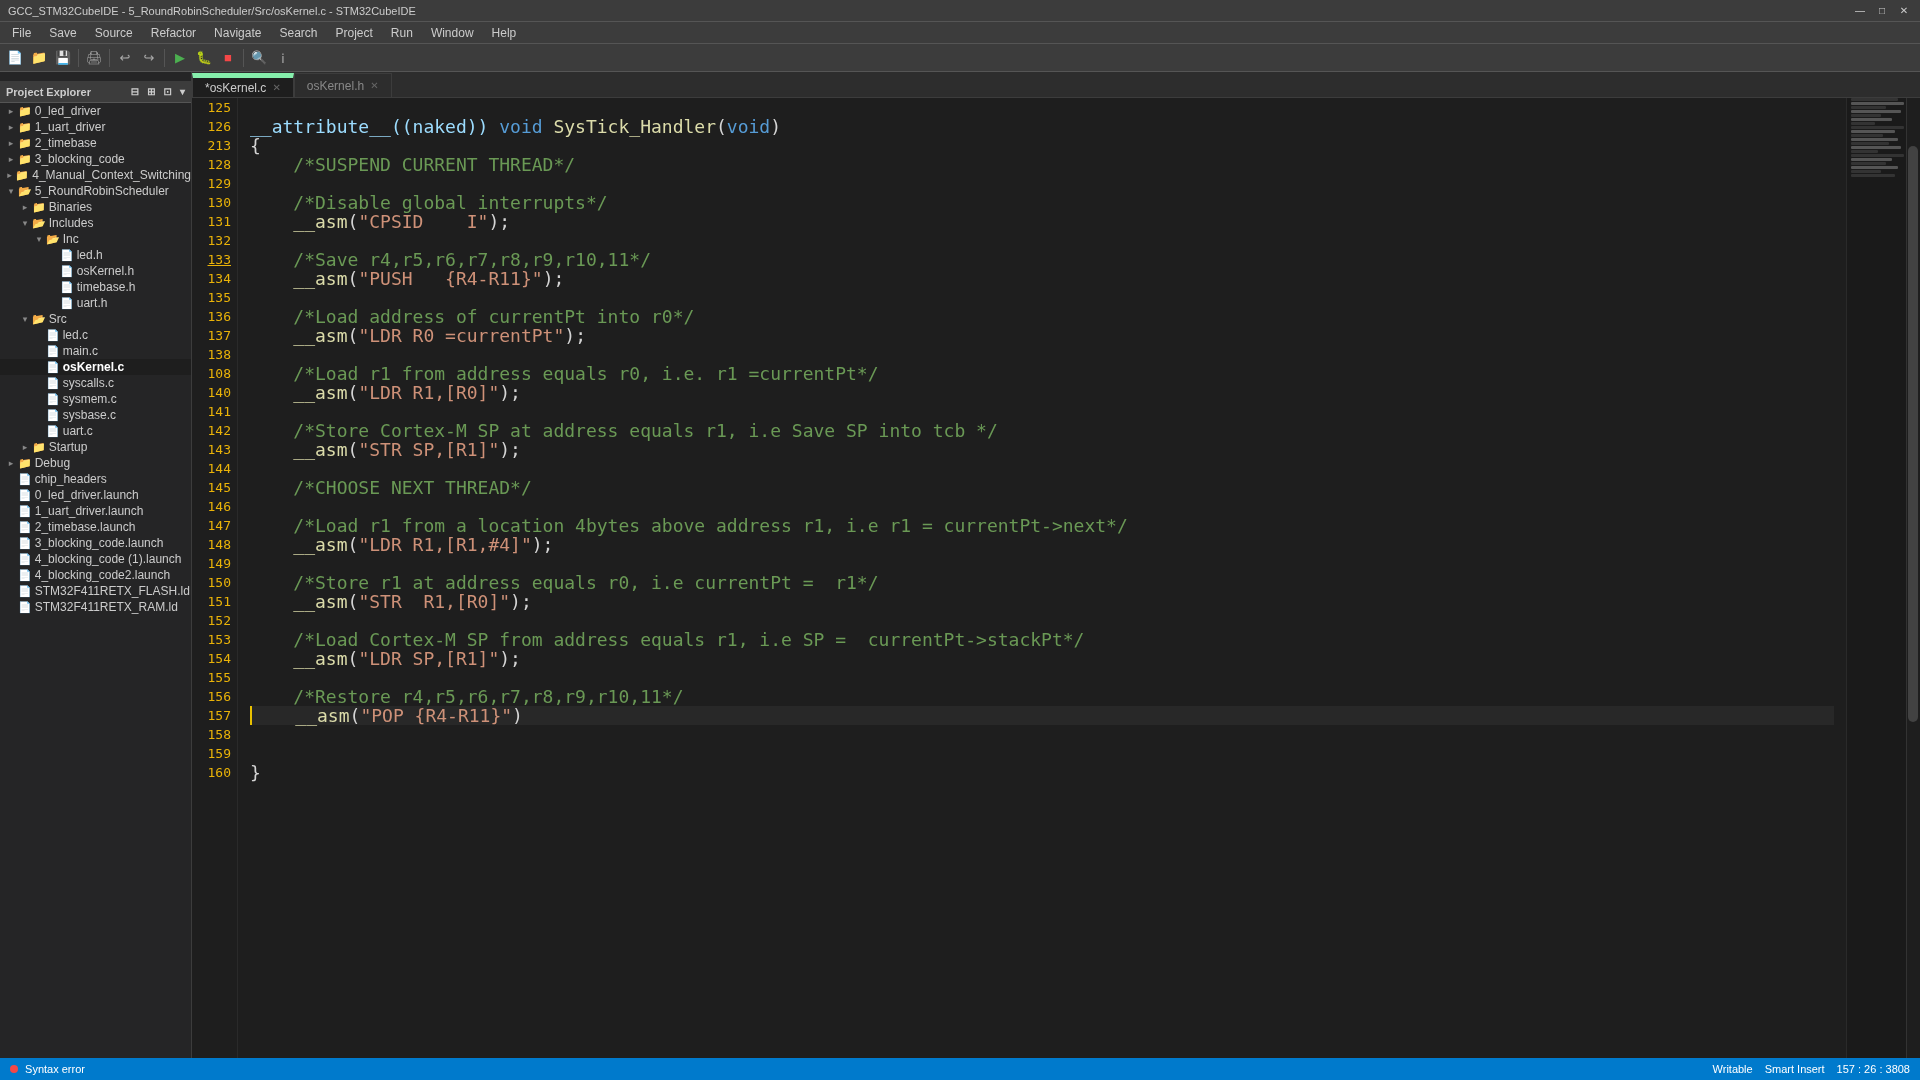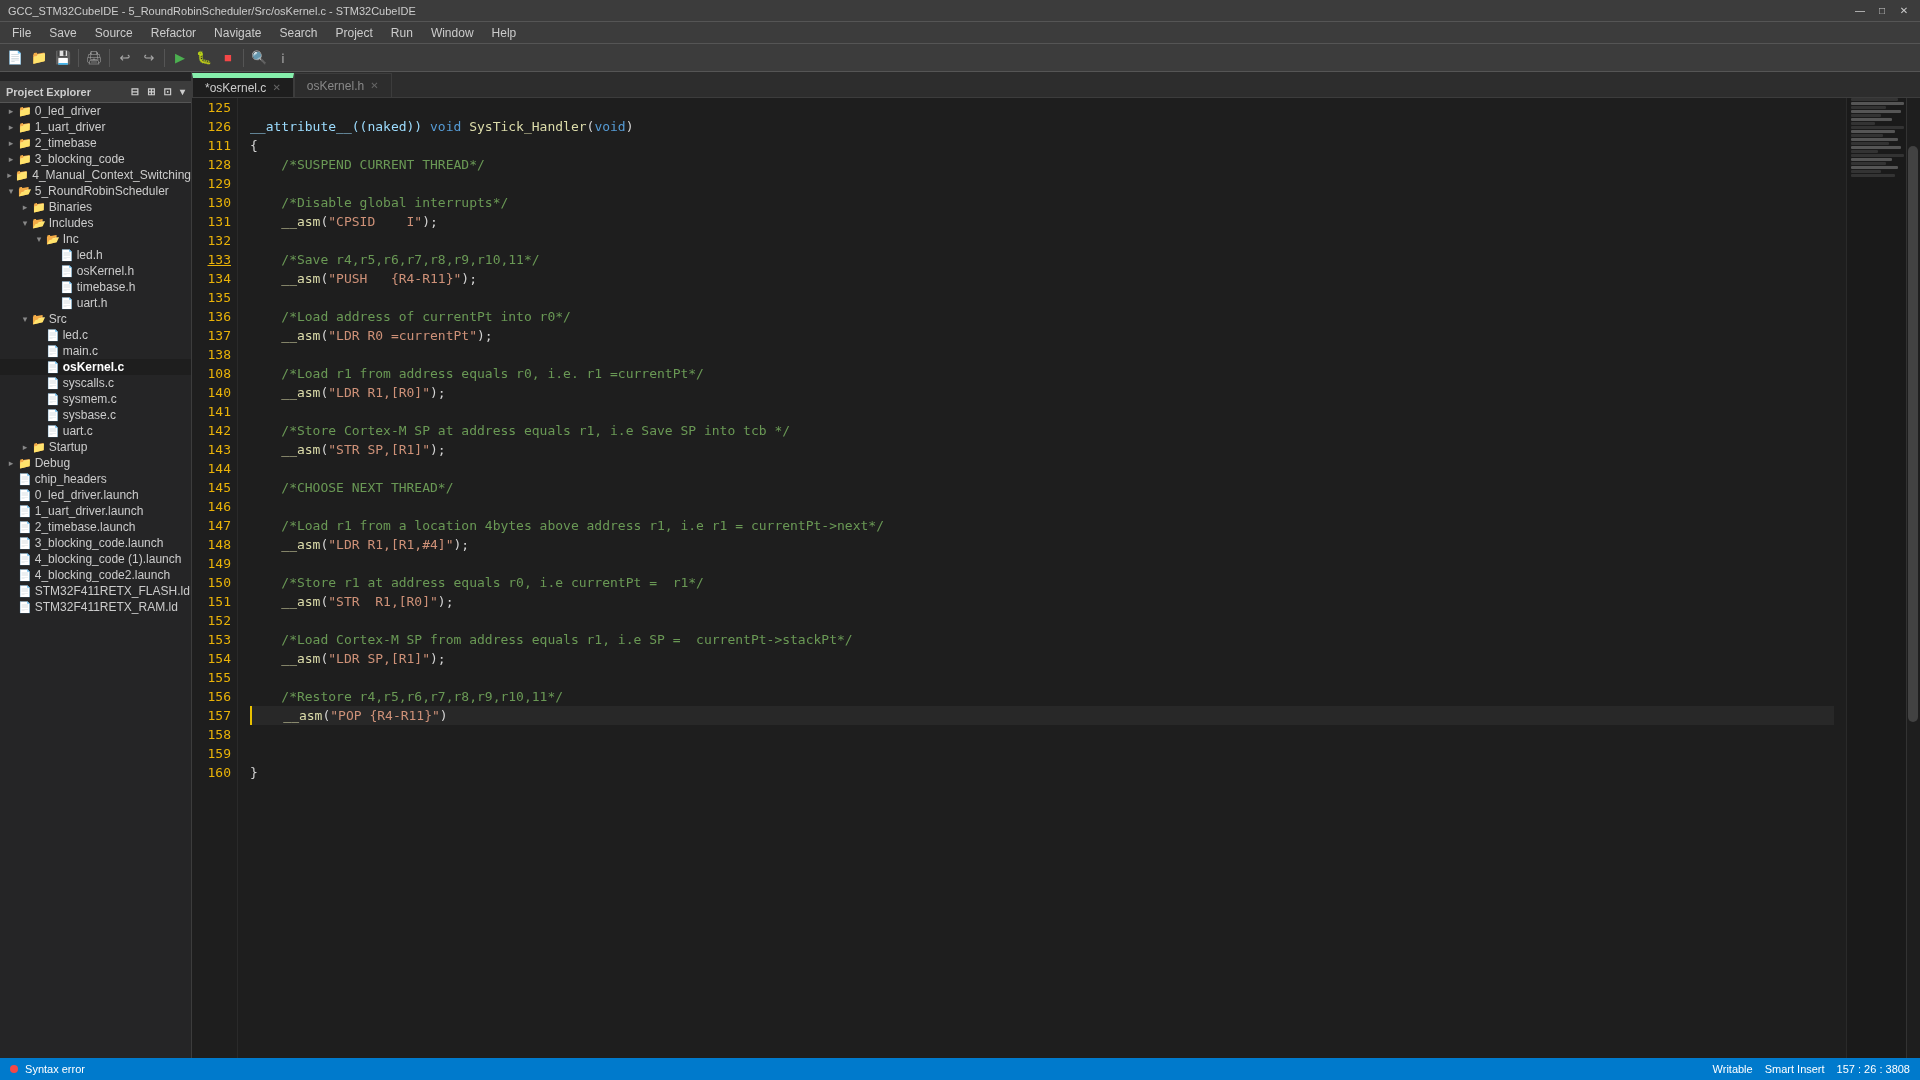--- a/index.html
+++ b/index.html
@@ -204,21 +204,21 @@
       line-height: 19px;
       padding: 0 6px;
       text-align: right;
       min-width: 46px;
       user-select: none;
       border-right: 1px solid #2a2a2a;
     }
     .code-col {
       flex: 1;
       font-family: 'Consolas', monospace;
-      font-size: 13px;
+      font-size: 18px;
       line-height: 19px;
       padding: 0 12px;
       background: #1e1e1e;
       overflow: auto;
       white-space: pre;
       color: #d4d4d4;
     }
   </style>
 </head>
 <body>
@@ -483,21 +483,21 @@
         <div class="editor-tab">
           <span>osKernel.h</span>
           <span style="color:#666; font-size:10px;">✕</span>
         </div>
       </div>
 
       <div id="editor-body">
         <div class="line-num-col" id="line-num-col">
             <div style="height: 19px; line-height: 19px;">125</div>
             <div style="height: 19px; line-height: 19px;">126</div>
-            <div style="height: 19px; line-height: 19px;">111</div>
+            <div style="height: 19px; line-height: 19px;">213</div>
             <div style="height: 19px; line-height: 19px;">128</div>
             <div style="height: 19px; line-height: 19px;">129</div>
             <div style="height: 19px; line-height: 19px;">130</div>
             <div style="height: 19px; line-height: 19px;">131</div>
             <div style="height: 19px; line-height: 19px;">132</div>
             <div style="height: 19px; line-height: 19px; text-decoration: underline;">133</div>
             <div style="height: 19px; line-height: 19px;">134</div>
             <div style="height: 19px; line-height: 19px;">135</div>
             <div style="height: 19px; line-height: 19px;">136</div>
             <div style="height: 19px; line-height: 19px;">137</div>

